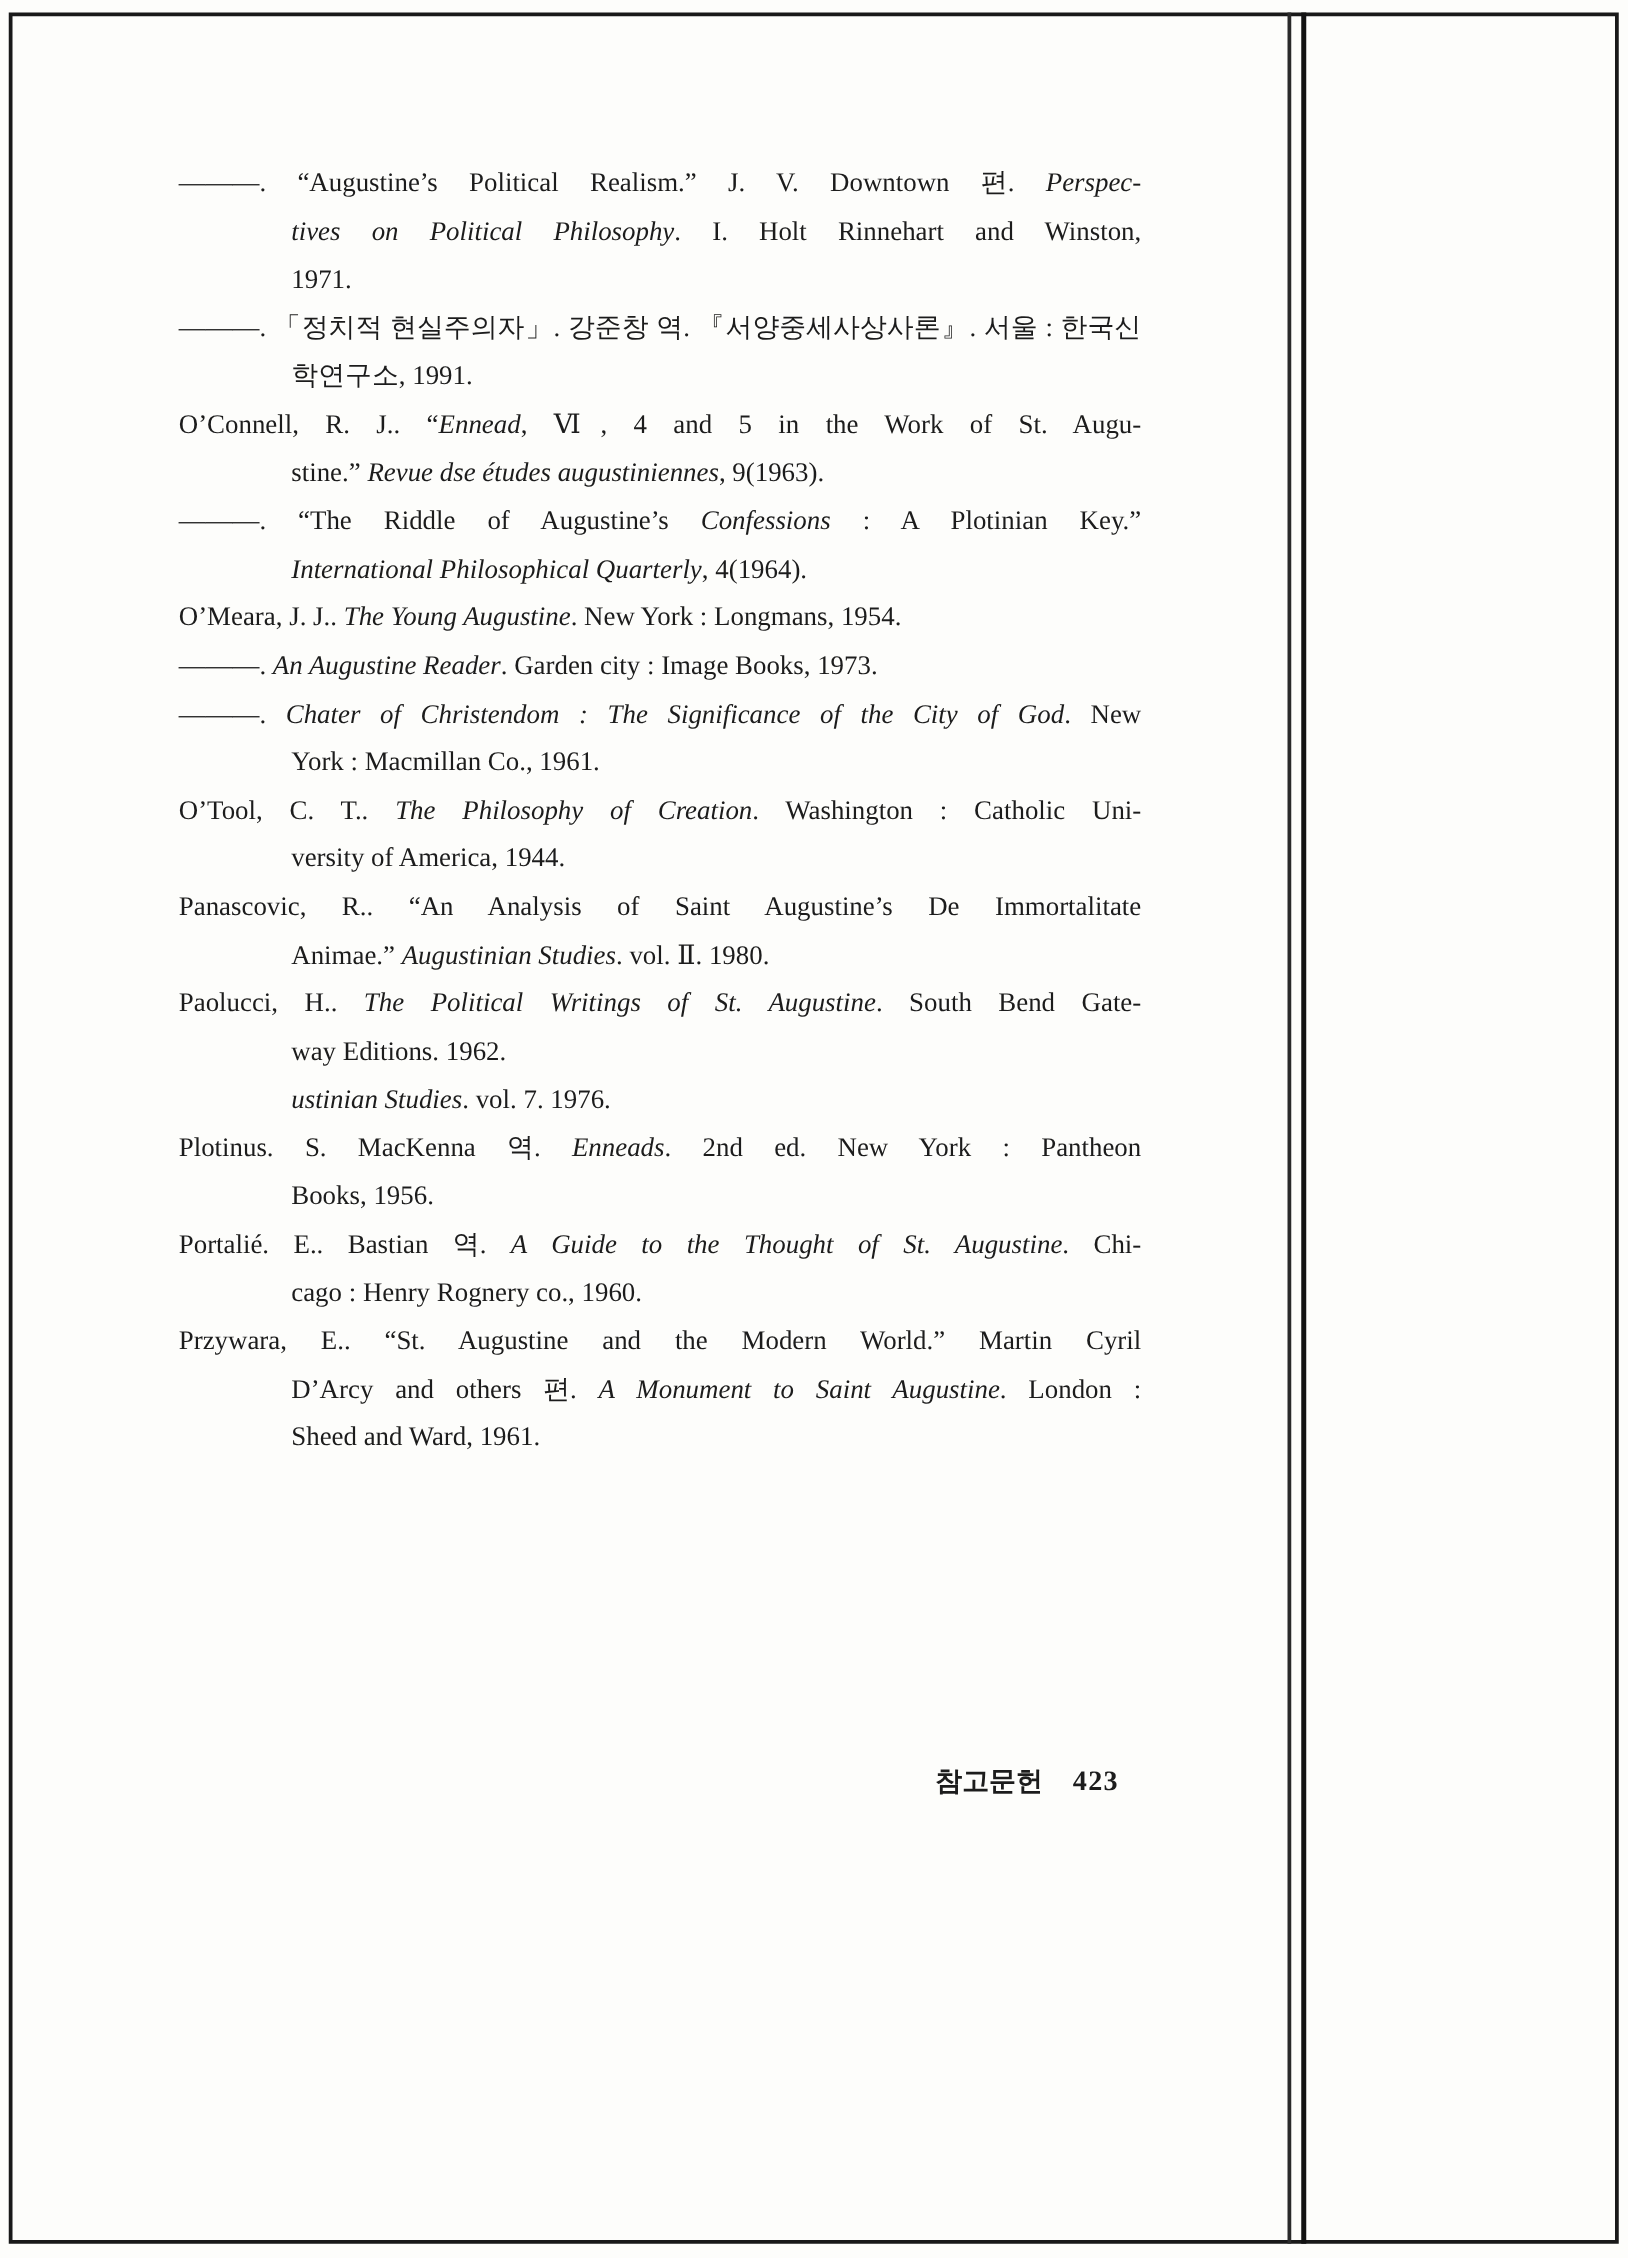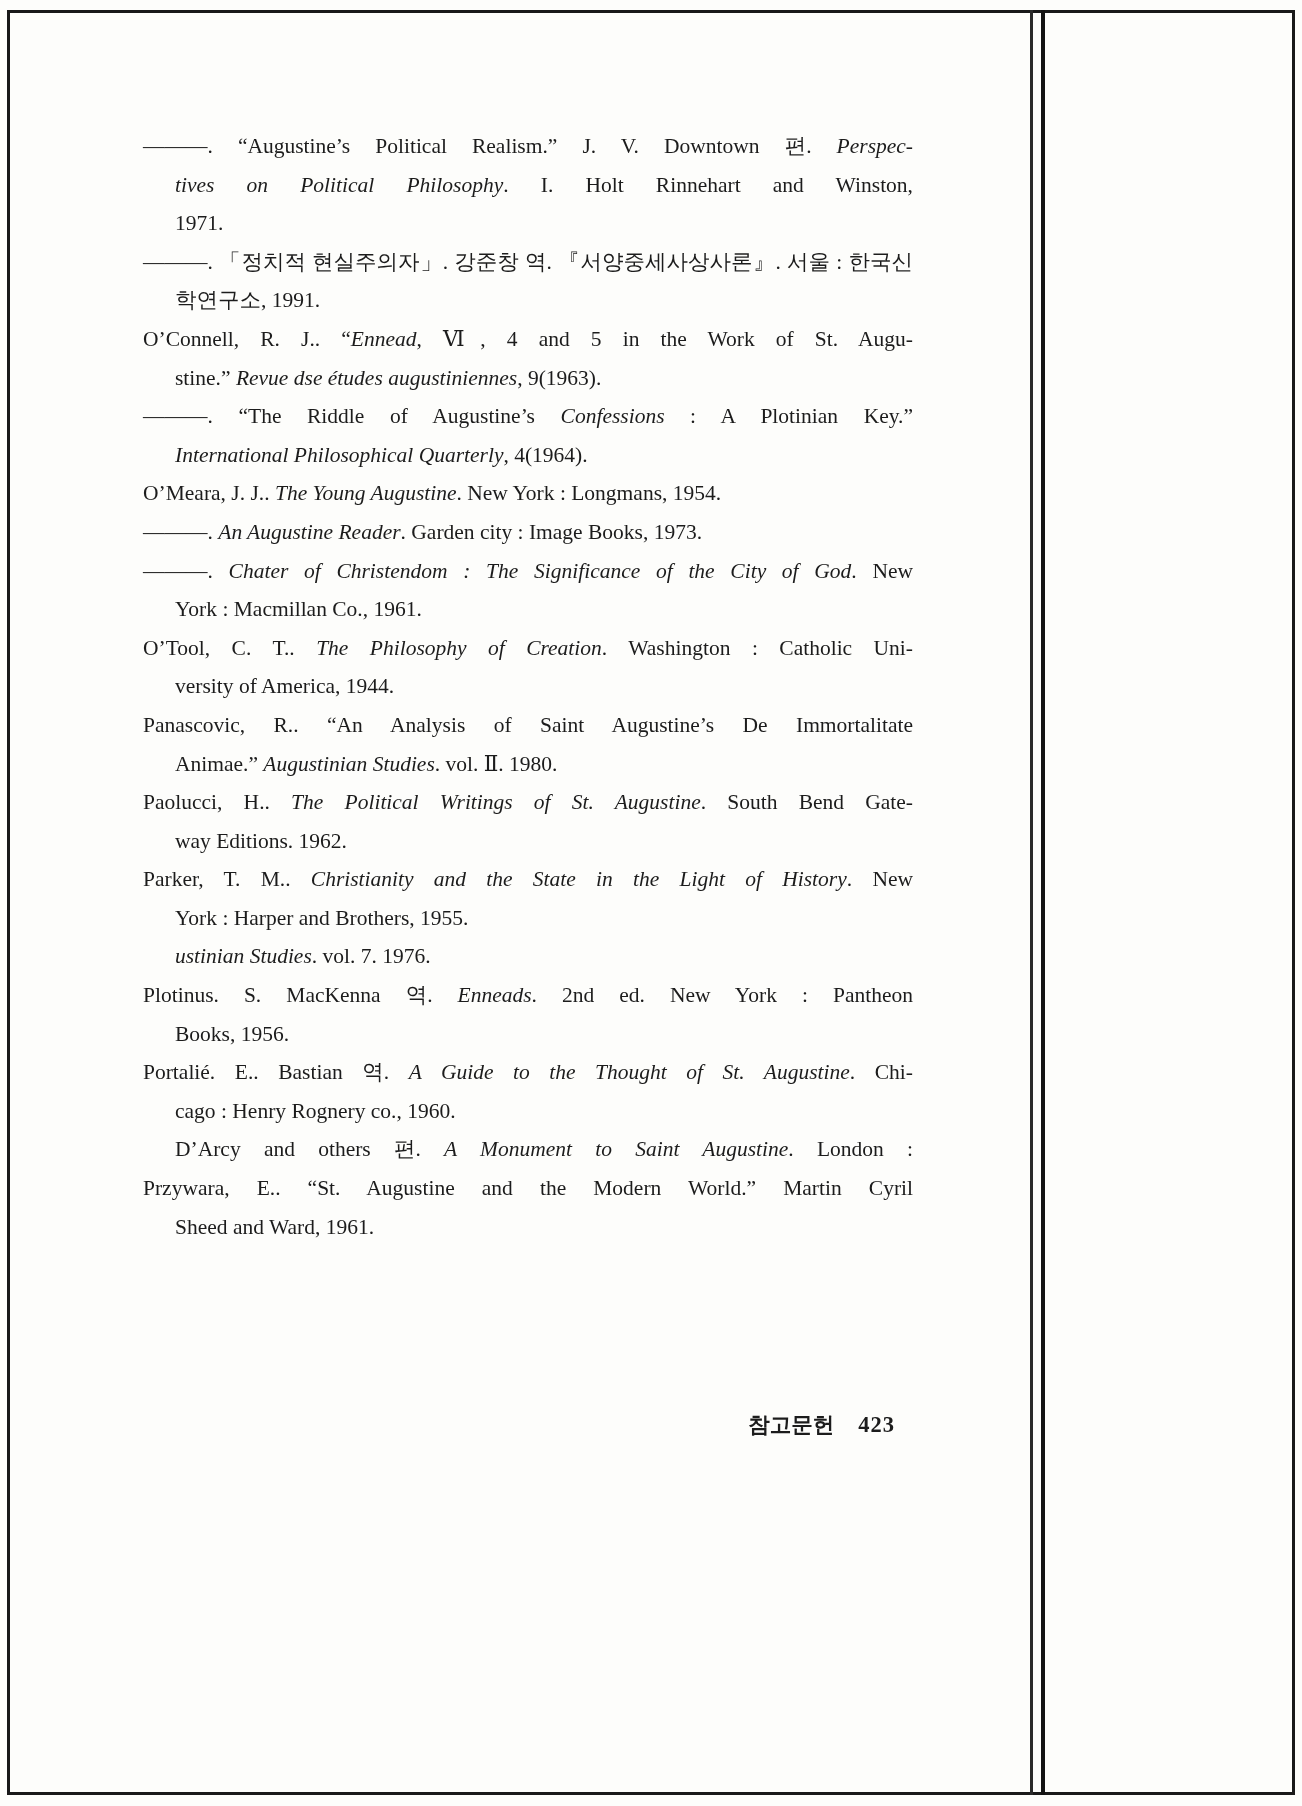--- a/index.html
+++ b/index.html
@@ -27,21 +27,21 @@
     width: 4px; height: 1785px; background: #121212;
   }
   .content {
     position: absolute; left: 143px; top: 127px; width: 770px;
     font-size: 21.5px; line-height: 38.6px;
   }
   .line {
     text-align: justify;
     text-align-last: justify;
   }
-  .line.indent { margin-left: 32px; }
+  .line.indent { margin-left: 90px; }
   .line.last { text-align: left; text-align-last: left; }
   .seg.it { font-style: italic; }
   .footer {
     position: absolute; left: 143px; top: 1410px; width: 752px;
     text-align: right; font-size: 21.5px; font-weight: 700;
     line-height: 30px;
   }
   .footer .num { margin-left: 24px; font-size: 22.5px; letter-spacing: 1px; }
 </style>
 </head>
@@ -85,36 +85,32 @@
     </div>
     <div class="entry">
       <div class="line"><span class="seg">Panascovic, R.. “An Analysis of Saint Augustine’s De Immortalitate</span></div>
       <div class="line indent last"><span class="seg">Animae.” </span><span class="seg it">Augustinian Studies</span><span class="seg">. vol. Ⅱ. 1980.</span></div>
     </div>
     <div class="entry">
       <div class="line"><span class="seg">Paolucci, H.. </span><span class="seg it">The Political Writings of St. Augustine</span><span class="seg">. South Bend Gate-</span></div>
       <div class="line indent last"><span class="seg">way Editions. 1962.</span></div>
     </div>
     <div class="entry">
-      <div class="line"><span class="seg">Parker, T. M.. </span><span class="seg it">Christianity and the State in the Light of History</span><span class="seg">. New</span></div>
-      <div class="line indent last"><span class="seg">York : Harper and Brothers, 1955.</span></div>
-    </div>
-    <div class="entry">
       <div class="line indent last"><span class="seg it">ustinian Studies</span><span class="seg">. vol. 7. 1976.</span></div>
     </div>
     <div class="entry">
       <div class="line"><span class="seg">Plotinus. S. MacKenna 역. </span><span class="seg it">Enneads</span><span class="seg">. 2nd ed. New York : Pantheon</span></div>
       <div class="line indent last"><span class="seg">Books, 1956.</span></div>
     </div>
     <div class="entry">
       <div class="line"><span class="seg">Portalié. E.. Bastian 역. </span><span class="seg it">A Guide to the Thought of St. Augustine</span><span class="seg">. Chi-</span></div>
       <div class="line indent last"><span class="seg">cago : Henry Rognery co., 1960.</span></div>
     </div>
     <div class="entry">
+      <div class="line"><span class="seg">Przywara, E.. “St. Augustine and the Modern World.” Martin Cyril</span></div>
       <div class="line indent"><span class="seg">D’Arcy and others 편. </span><span class="seg it">A Monument to Saint Augustine</span><span class="seg">. London :</span></div>
-      <div class="line"><span class="seg">Przywara, E.. “St. Augustine and the Modern World.” Martin Cyril</span></div>
       <div class="line indent last"><span class="seg">Sheed and Ward, 1961.</span></div>
     </div>
   </div>
 
 <div class="footer">
   <span>참고문헌</span><span class="num">423</span>
 </div>
 
 </body></html>

